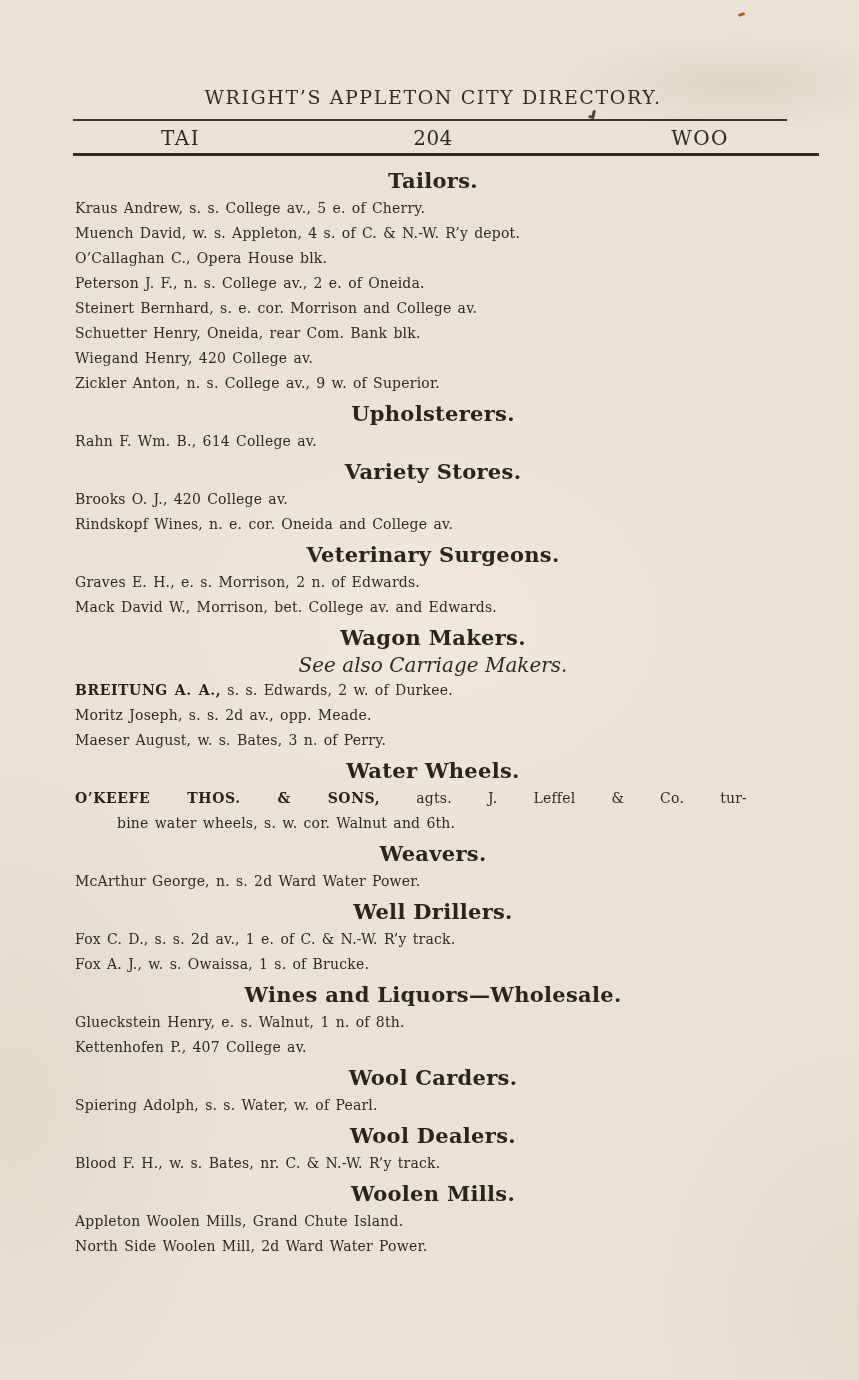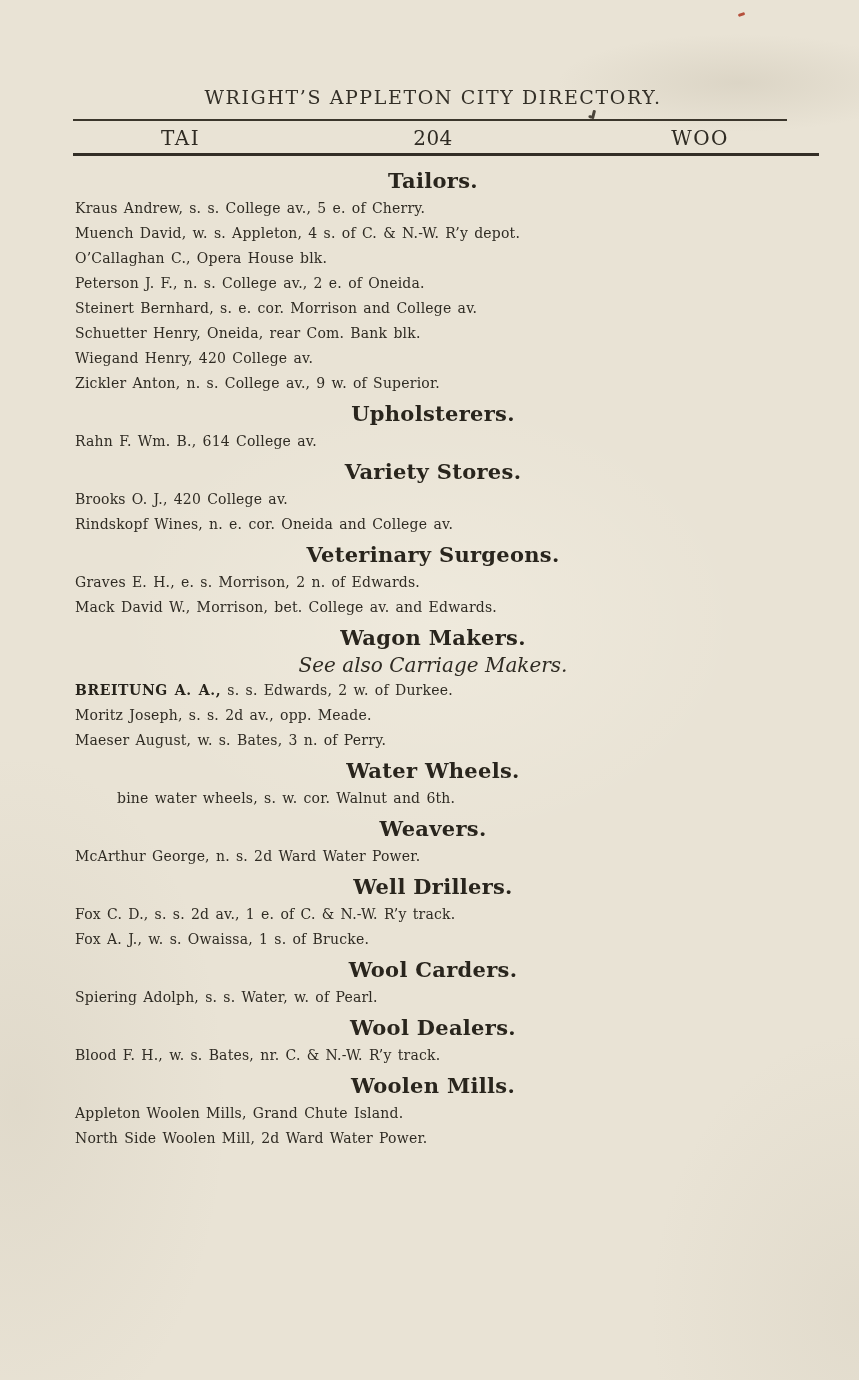--- a/index.html
+++ b/index.html
@@ -160,32 +160,38 @@
       </section>
       <section class="section">
         <div class="section-heading">Wagon Makers.</div>
         <div class="section-note">See also Carriage Makers.</div>
         <div class="entry"><span class="entry-bold">BREITUNG A. A.,</span><span> s. s. Edwards, 2 w. of Durkee.</span></div>
         <div class="entry"><span>Moritz Joseph, s. s. 2d av., opp. Meade.</span></div>
         <div class="entry"><span>Maeser August, w. s. Bates, 3 n. of Perry.</span></div>
       </section>
       <section class="section">
         <div class="section-heading">Water Wheels.</div>
+        <div class="entry justify"><span class="entry-bold">O’KEEFE THOS. &amp; SONS,</span><span> agts. J. Leffel &amp; Co. tur-</span></div>
         <div class="entry wrap">bine water wheels, s. w. cor. Walnut and 6th.</div>
       </section>
       <section class="section">
         <div class="section-heading">Weavers.</div>
         <div class="entry"><span>McArthur George, n. s. 2d Ward Water Power.</span></div>
       </section>
       <section class="section">
         <div class="section-heading">Well Drillers.</div>
         <div class="entry"><span>Fox C. D., s. s. 2d av., 1 e. of C. &amp; N.-W. R’y track.</span></div>
         <div class="entry"><span>Fox A. J., w. s. Owaissa, 1 s. of Brucke.</span></div>
       </section>
       <section class="section">
+        <div class="section-heading">Wines and Liquors—Wholesale.</div>
+        <div class="entry"><span>Glueckstein Henry, e. s. Walnut, 1 n. of 8th.</span></div>
+        <div class="entry"><span>Kettenhofen P., 407 College av.</span></div>
+      </section>
+      <section class="section">
         <div class="section-heading">Wool Carders.</div>
         <div class="entry"><span>Spiering Adolph, s. s. Water, w. of Pearl.</span></div>
       </section>
       <section class="section">
         <div class="section-heading">Wool Dealers.</div>
         <div class="entry"><span>Blood F. H., w. s. Bates, nr. C. &amp; N.-W. R’y track.</span></div>
       </section>
       <section class="section">
         <div class="section-heading">Woolen Mills.</div>
         <div class="entry"><span>Appleton Woolen Mills, Grand Chute Island.</span></div>

